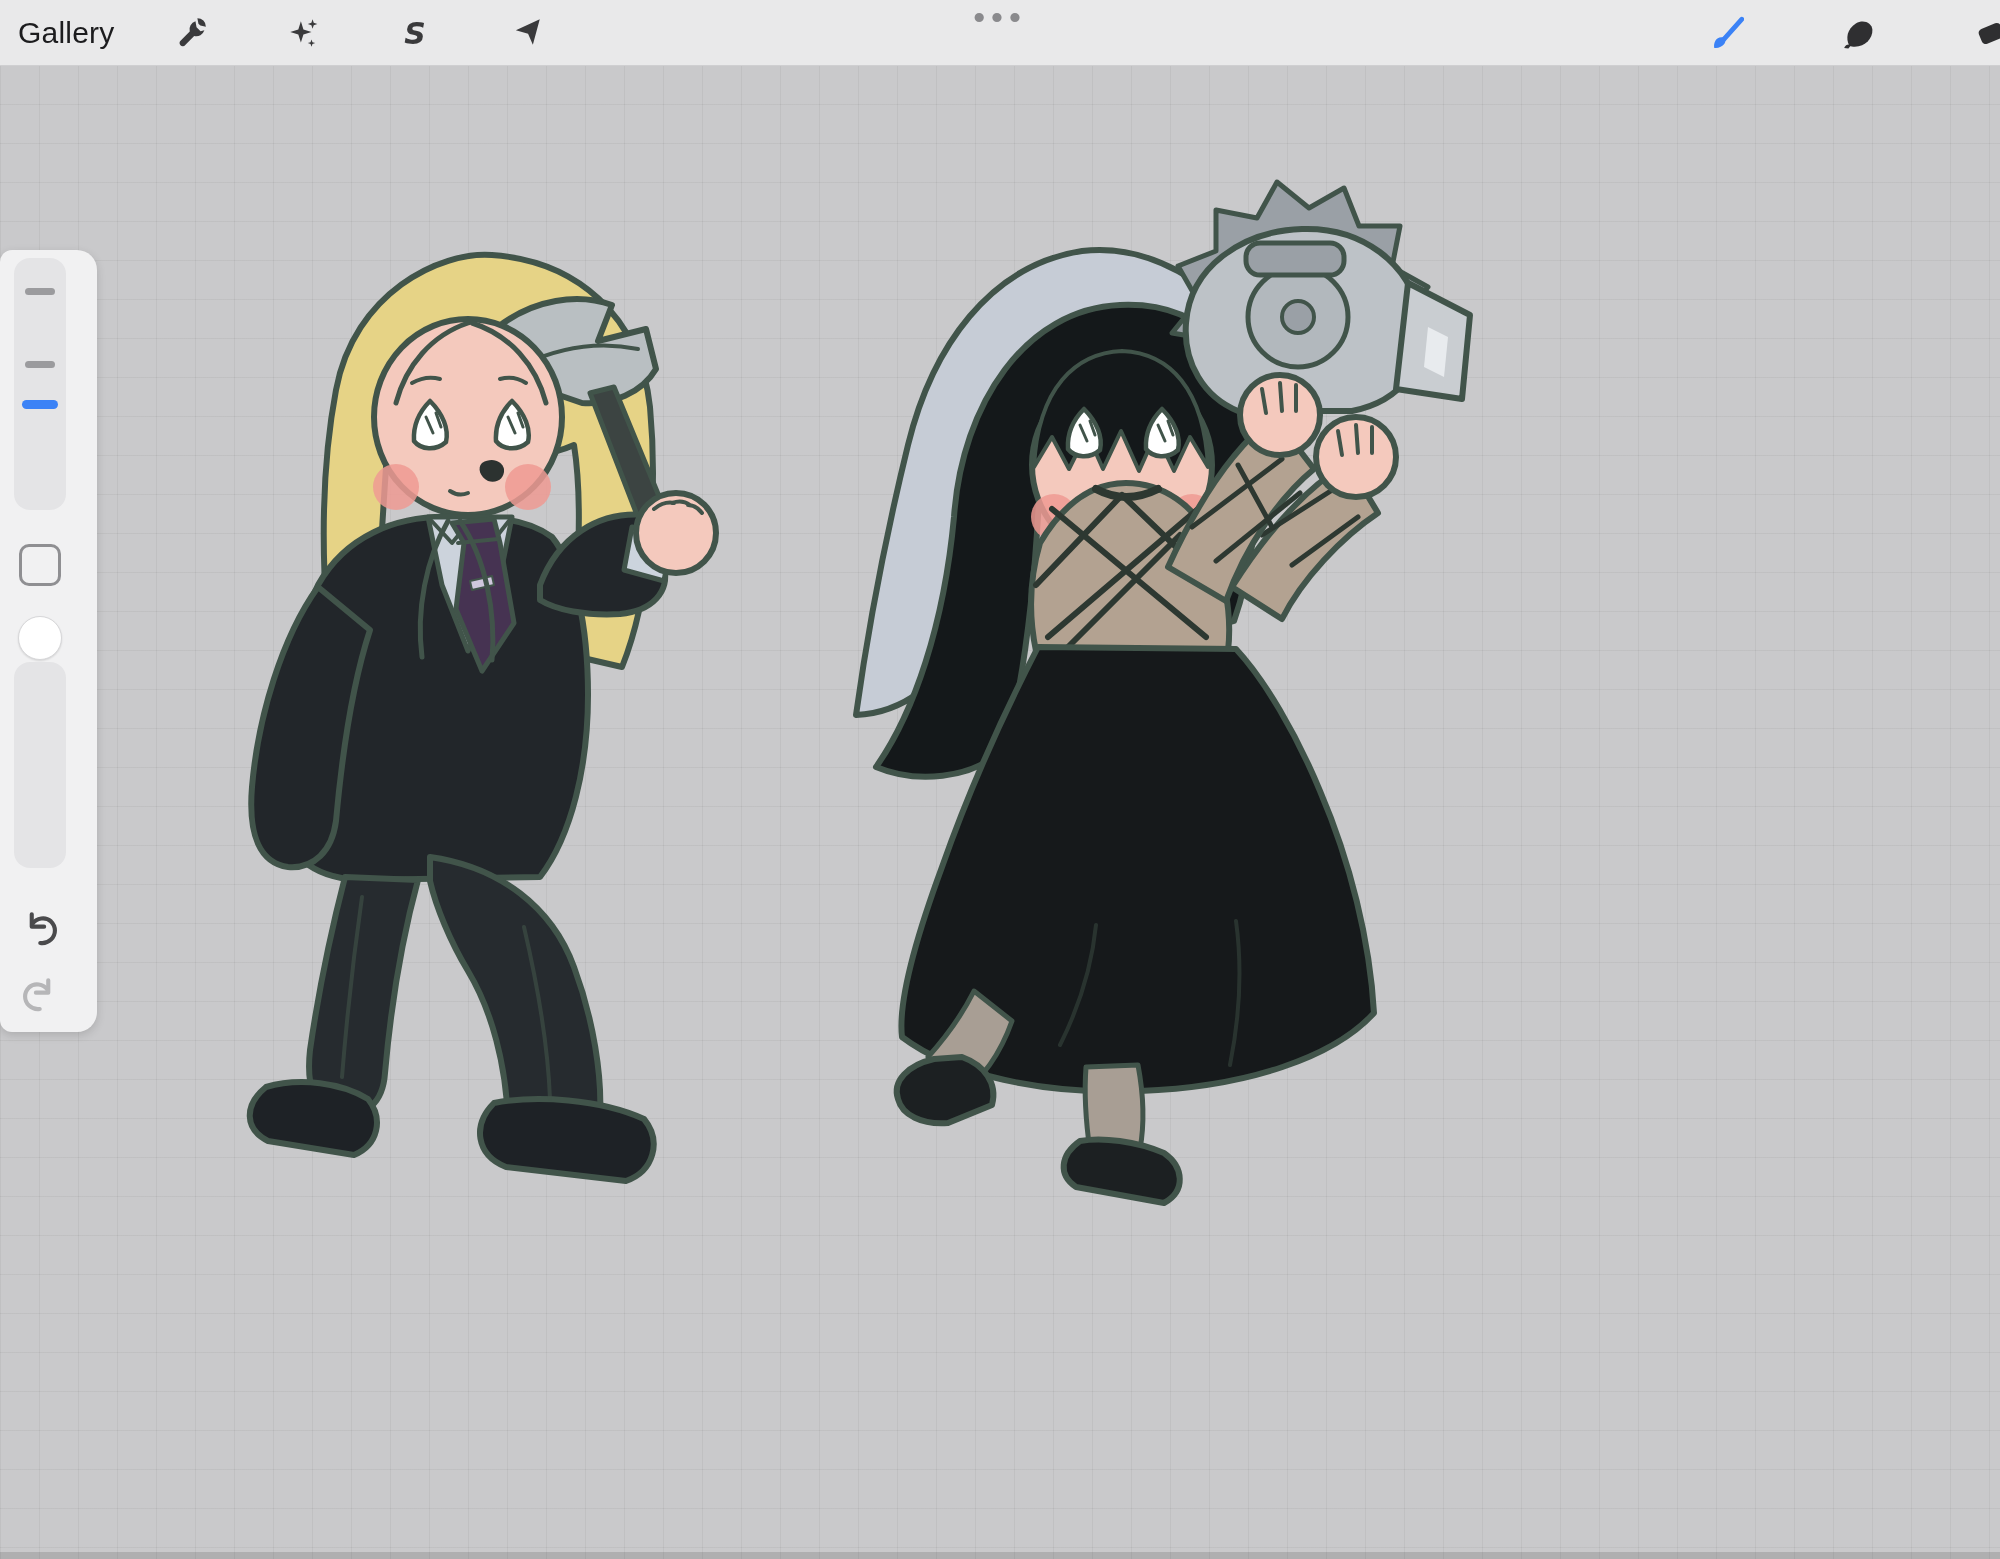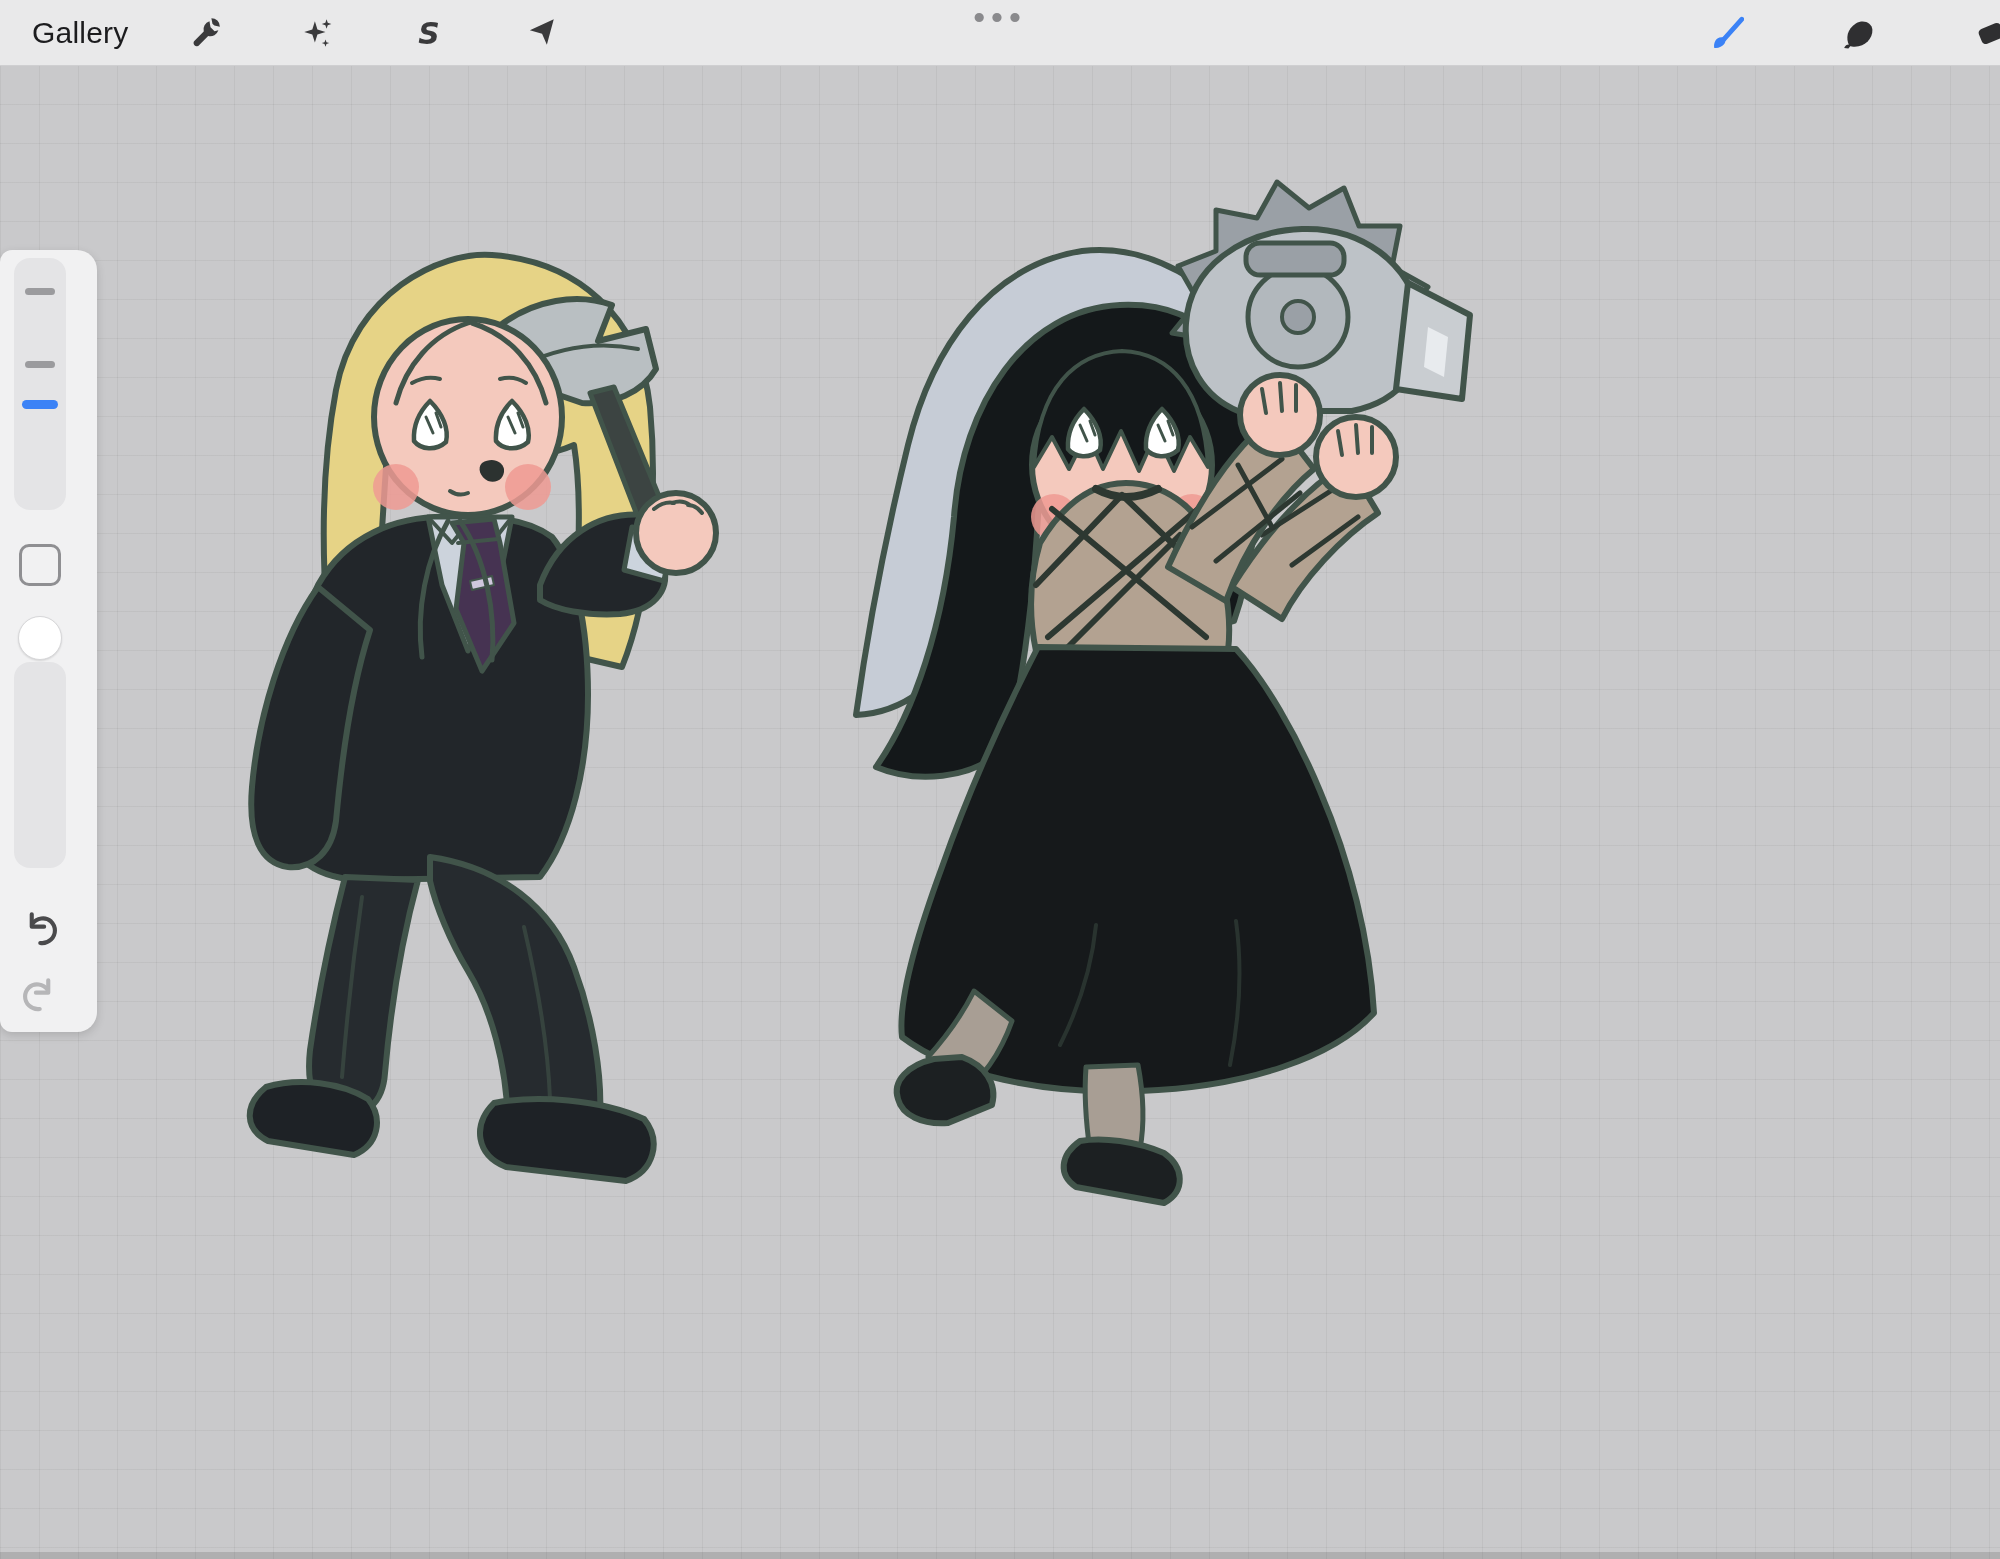--- a/index.html
+++ b/index.html
@@ -10,21 +10,21 @@
   }
   #app{position:relative;width:2000px;height:1559px;overflow:hidden;}
 
   
   .toolbar{
     position:absolute;top:0;left:0;width:100%;height:65px;
     background:#e9e9ea;border-bottom:1px solid #cfcfd1;
     display:flex;align-items:center;z-index:30;
   }
   .gallery-label{
-    margin-left:32px;font-size:30px;color:#1c1c1e;letter-spacing:.2px;
+    margin-left:18px;font-size:30px;color:#1c1c1e;letter-spacing:.2px;
     background:none;border:none;padding:0;cursor:default;
     font-family:"Liberation Sans", sans-serif;
   }
   .left-tools{display:flex;align-items:center;gap:50px;margin-left:46px;}
   .tool-btn{
     width:62px;height:62px;display:flex;align-items:center;justify-content:center;
     background:transparent;border:none;padding:0;
   }
   .tool-btn svg{width:34px;height:34px;display:block;}
   .more-dots{

